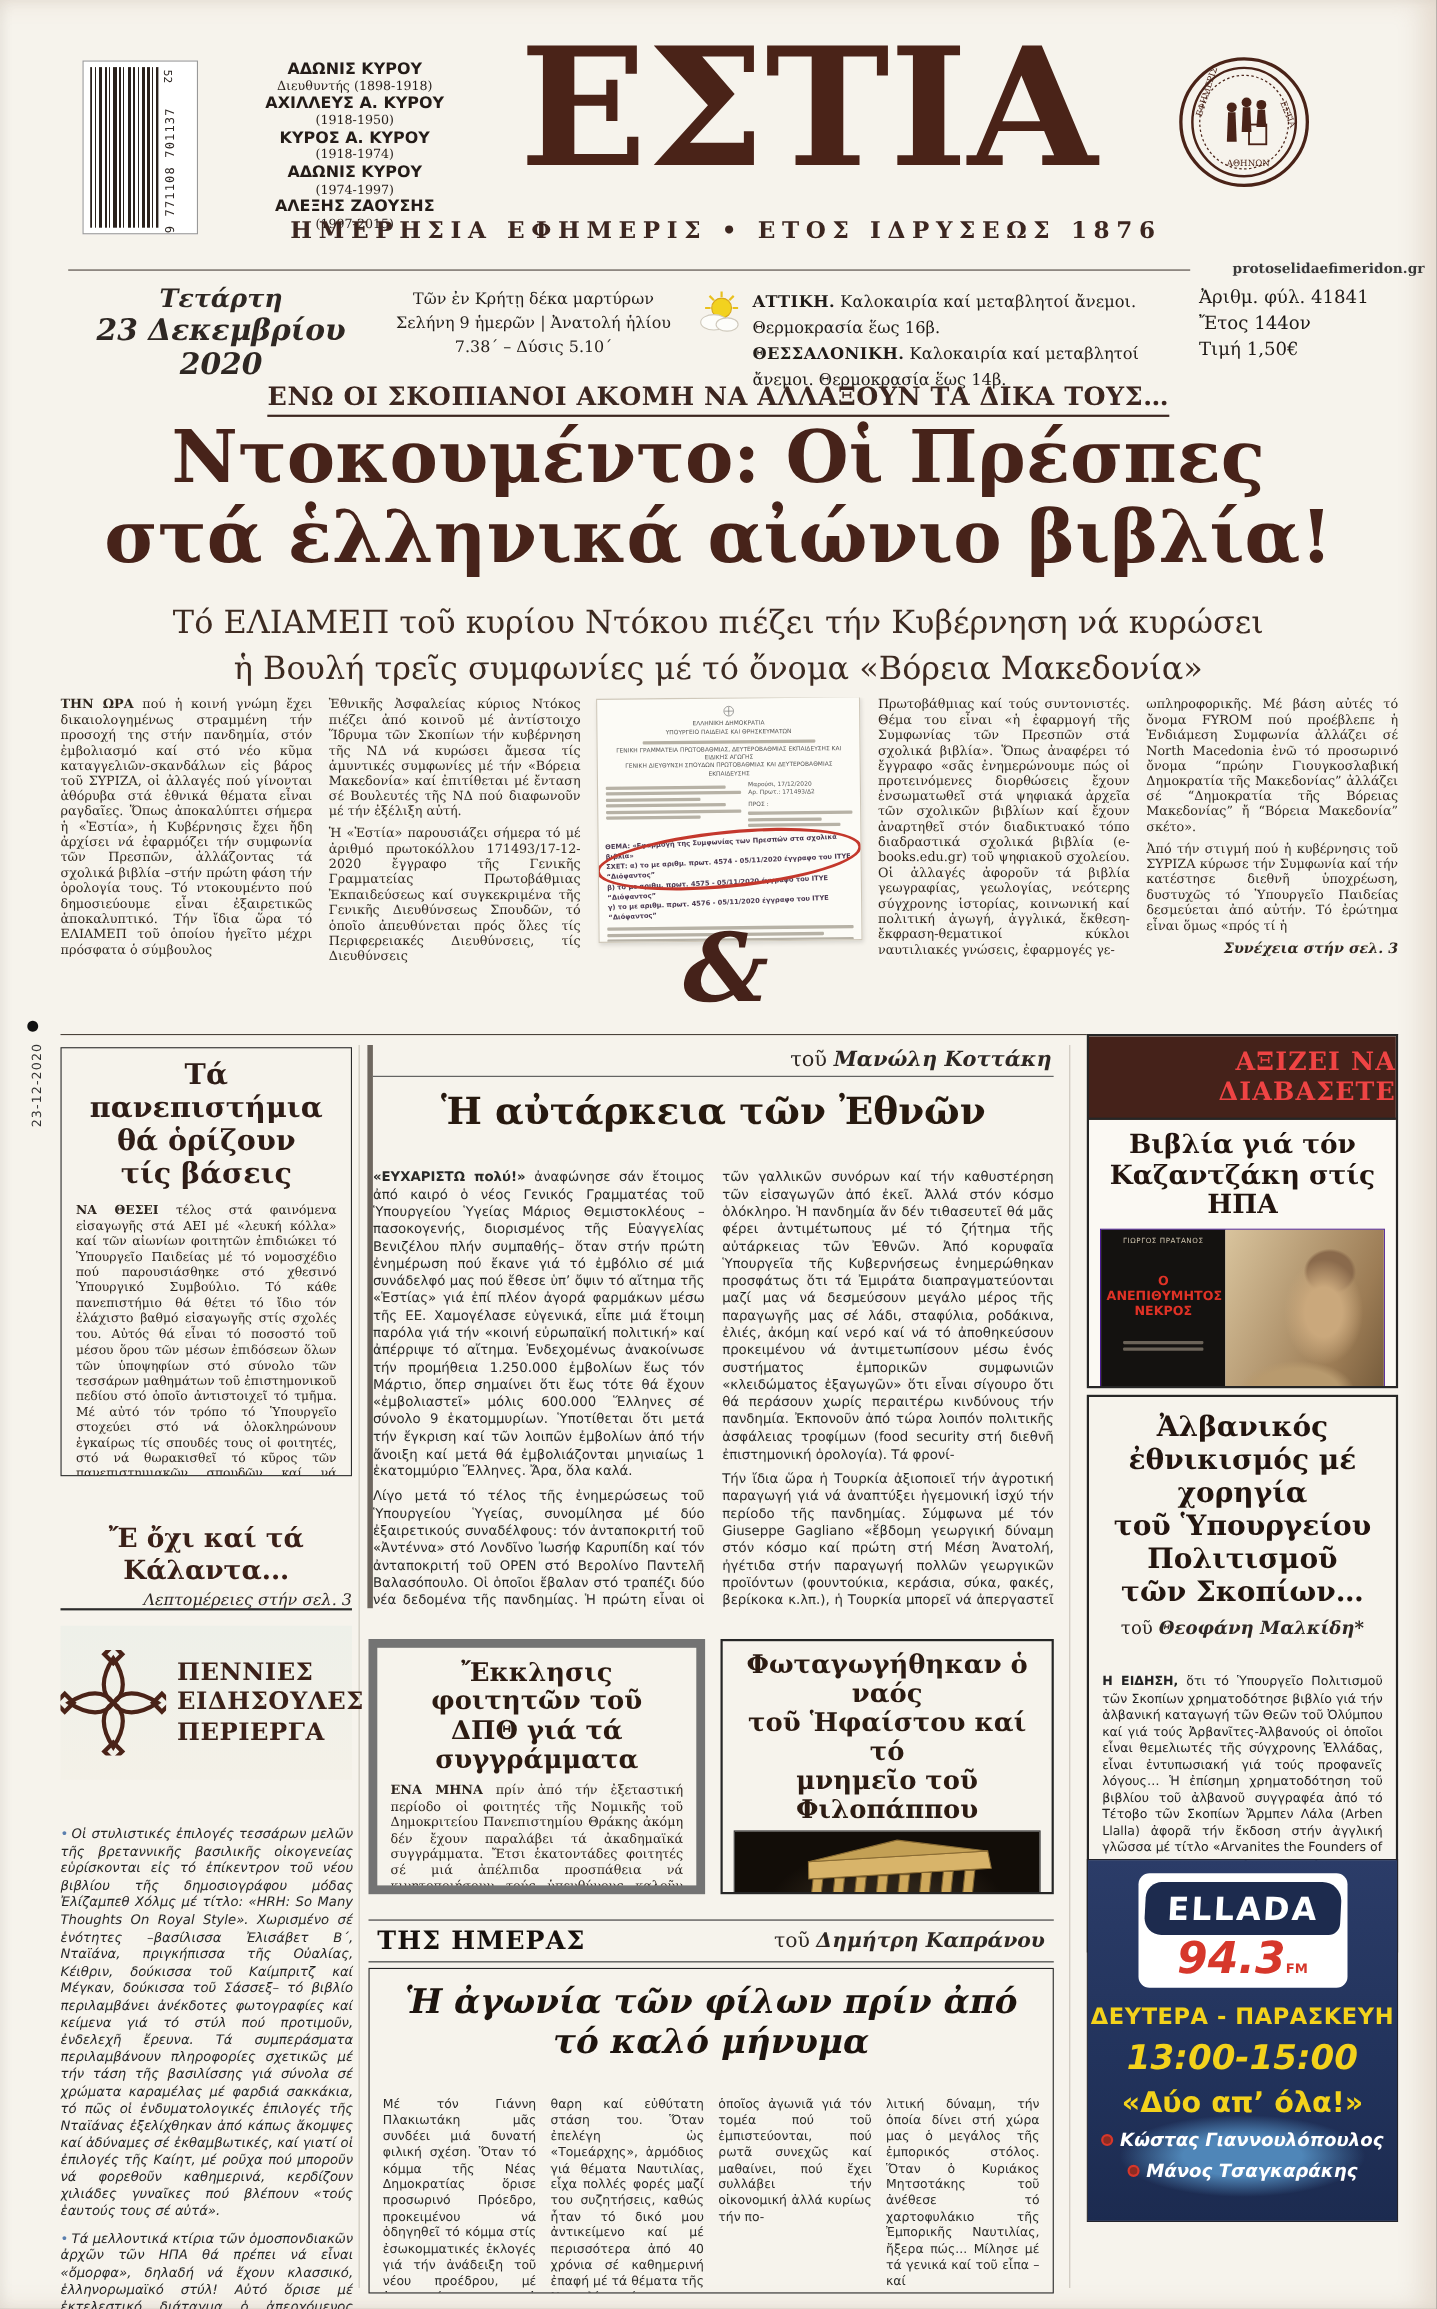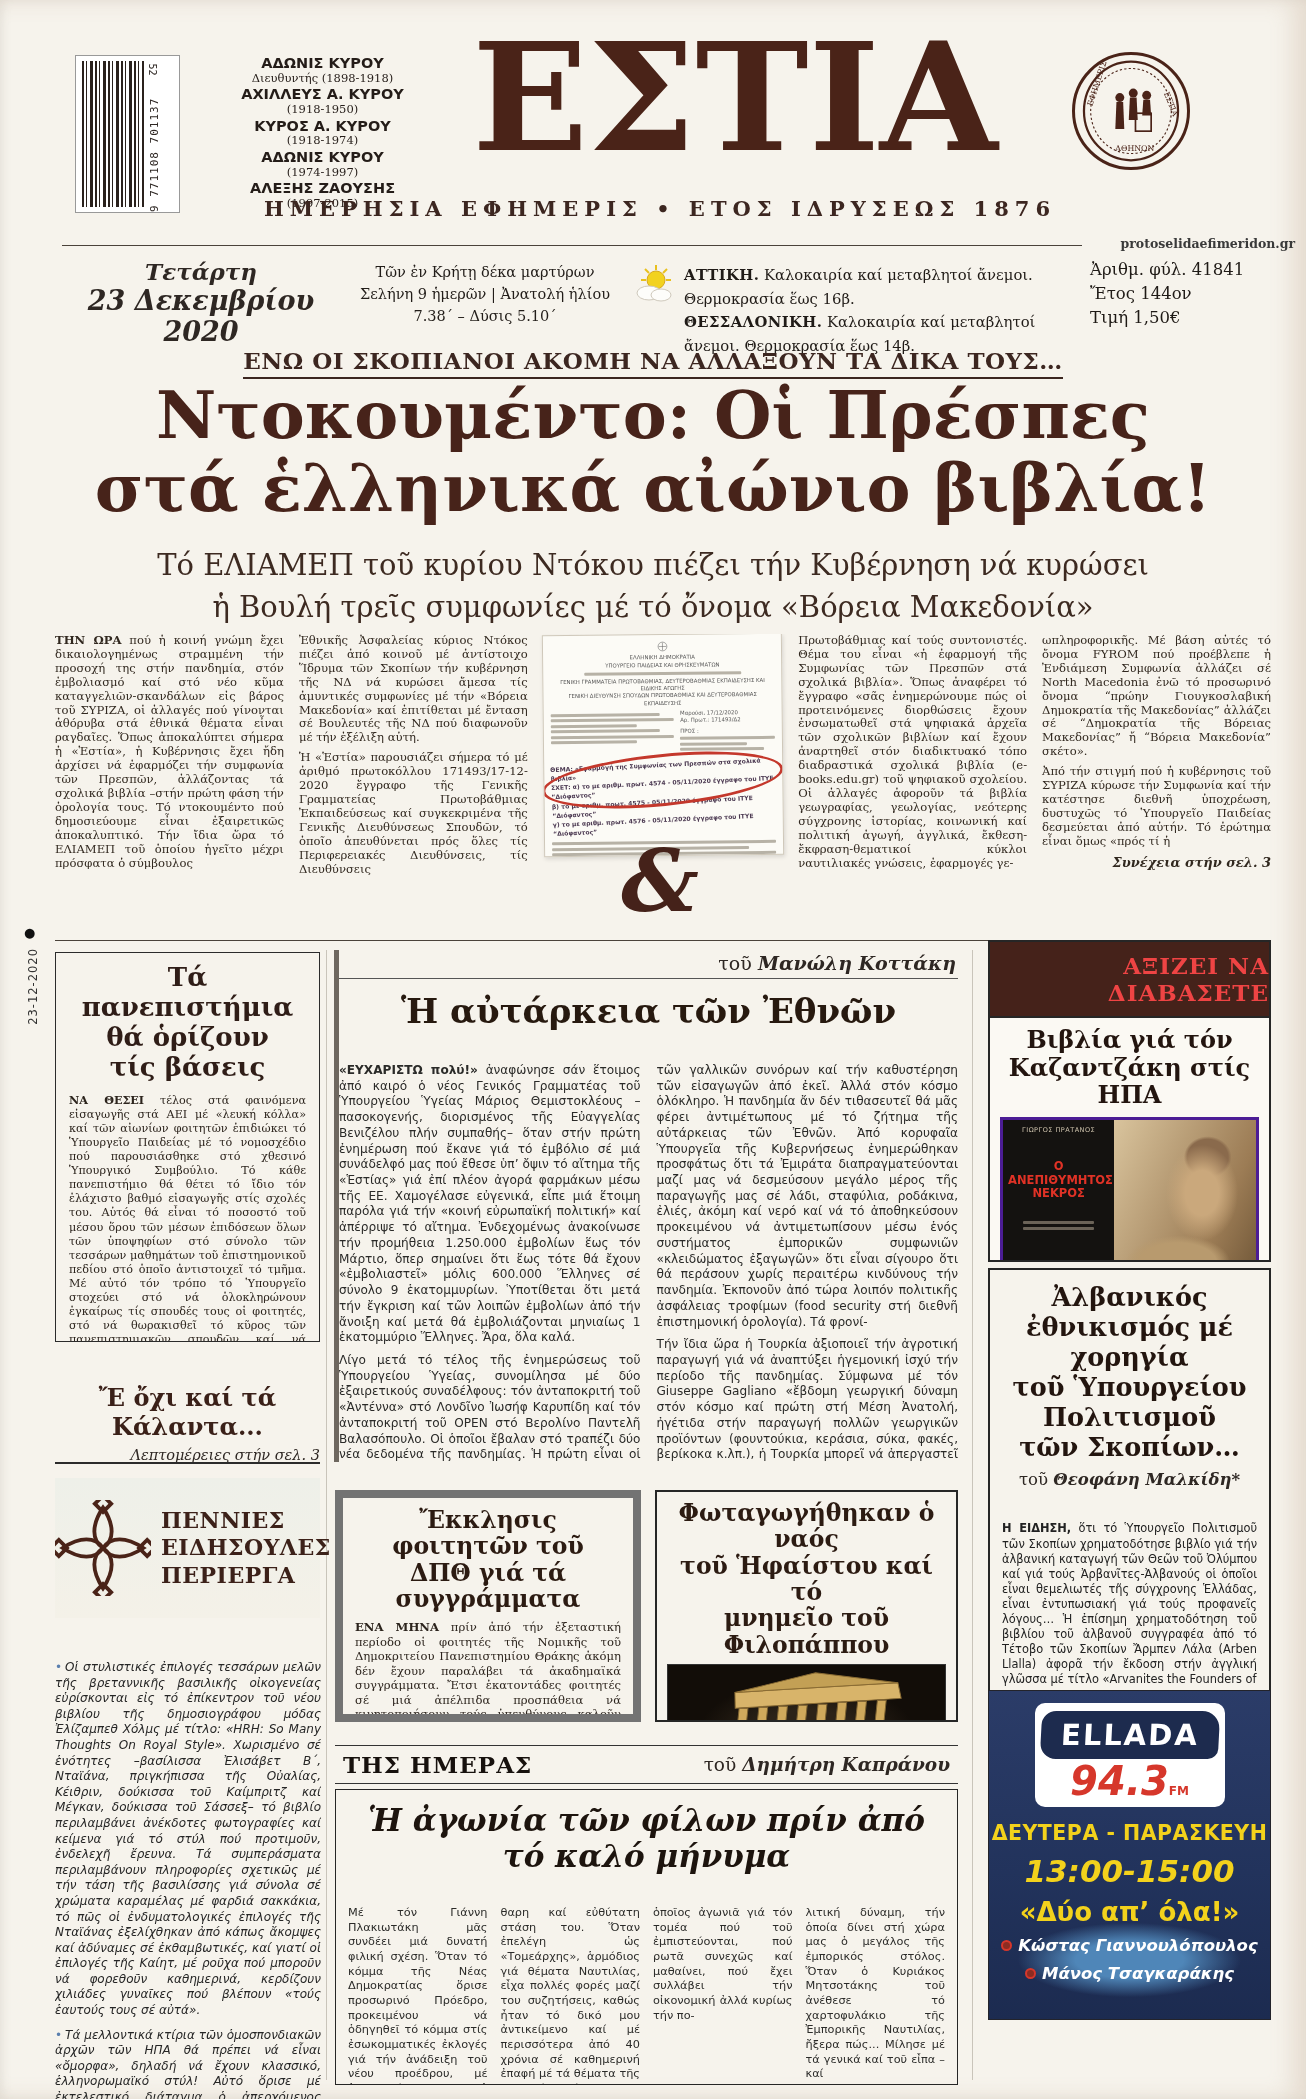--- a/index.html
+++ b/index.html
@@ -112,21 +112,21 @@
   .ktitle{text-align:center;font-size:34px;font-weight:bold;color:#27190f;margin:12px 0 14px;}
   .kcols{display:flex;gap:16px;}
   .kcol{flex:1;font-size:12.1px;line-height:1.3;color:#2a2a28;}
   .kcol p{margin-bottom:7px;}
 
   
   .axbox{left:988px;top:940px;width:283px;height:322px;border:2px solid #262626;background:#fbf9f3;overflow:hidden;}
   .axband{background:#45221a;color:#ef4444;text-align:right;font-size:23px;font-weight:bold;
     letter-spacing:1px;padding:10px 0;border-bottom:2px solid #262626;}
   .axtitle{text-align:center;font-weight:bold;font-size:24px;color:#23150f;line-height:1.15;margin:8px 0 8px;}
-  .axmedia{display:flex;height:168px;margin:0 10px;border:3px solid #4c1d95;}
+  .axmedia{display:flex;height:168px;margin:0 10px;border:1px solid #4c1d95;}
   .bookcover{width:44%;background:#141210;color:#ddd;padding:6px 5px;text-align:center;
     font-family:"DejaVu Sans","Liberation Sans",sans-serif;}
   .bookcover .au{font-size:6.5px;color:#cfc4ae;letter-spacing:.5px;}
   .bookcover .bt{margin-top:26px;font-size:11.5px;font-weight:bold;color:#e03226;line-height:1.2;}
   .kzphoto{width:56%;background:
      radial-gradient(60px 80px at 62% 45%, #caa87c 0 28%, transparent 60%),
      radial-gradient(34px 30px at 66% 23%, #8a6a4c 0 60%, transparent 70%),
      radial-gradient(70px 36px at 45% 88%, #b89a6e 0 55%, transparent 75%),
      linear-gradient(115deg,#d9c49d,#9c7c55 70%,#6f5637);}
 

